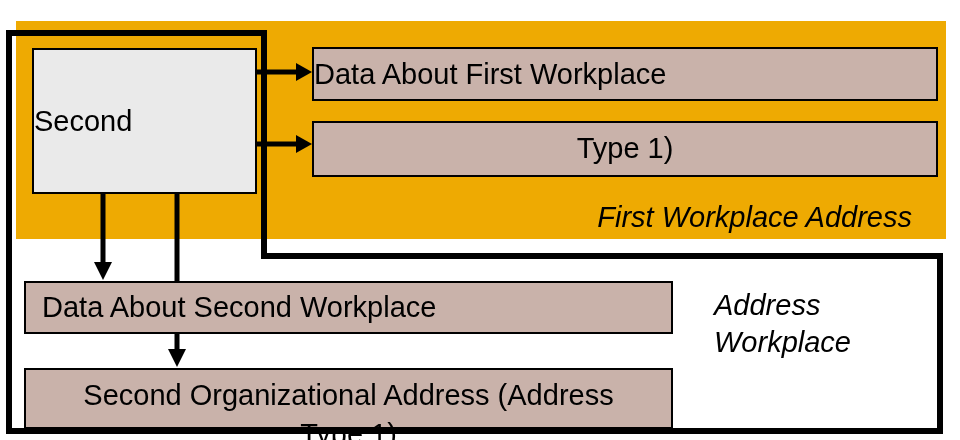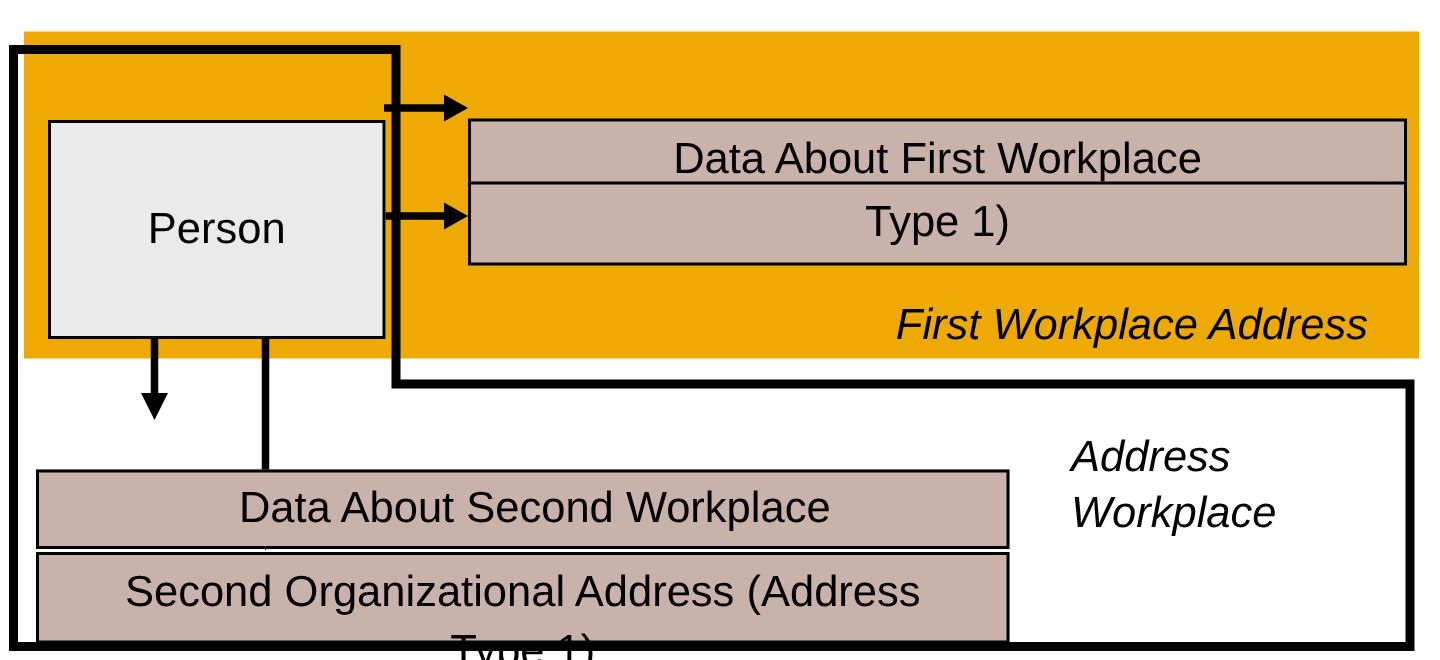--- a/index.html
+++ b/index.html
@@ -32,21 +32,21 @@
   .node {
     position: absolute; box-sizing: border-box;
     border: 2px solid var(--outline-color, #000);
     background: var(--box-fill, #C9B2AA);
     z-index: 3;
     text-align: center;
     font-size: 29px;
     line-height: 39px;
   }
   .node.centered {
-    display: flex; align-items: center; justify-content: center; margin-top: 32px;
+    display: flex; align-items: center; justify-content: flex-start;
   }
   .person-node {
     left: 32px; top: 48px; width: 225px; height: 146px;
     background: var(--person-fill, #EAEAEA);
   }
   .box-first-data   { left: 312px; top: 47px;  width: 626px; height: 54px; }
   .box-first-addr   { left: 312px; top: 121px; width: 626px; height: 56px; padding-top: 6px; overflow: visible; }
   .box-second-data  { left: 24px;  top: 281px; width: 649px; height: 53px; padding-left: 16px; }
   .box-second-addr  { left: 24px;  top: 368px; width: 649px; height: 61px; padding-top: 6px; overflow: visible; }
   .wrap-line { display: block; white-space: nowrap; }
@@ -80,21 +80,21 @@
     <line class="arrow-line" x1="103" y1="194" x2="103" y2="264"></line>
     <polygon class="arrow-head" points="103,280 94,262 112,262"></polygon>
   </g>
   <g>
     <line class="arrow-line" x1="177" y1="194" x2="177" y2="351"></line>
     <polygon class="arrow-head" points="177,367 168,349 186,349"></polygon>
   </g>
 </svg>
 
 <div class="node centered person-node">
-  <span>Person</span>
+  <span>Second</span>
 </div>
 
 <div class="node centered box-first-data">
   <span>Data About First Workplace</span>
 </div>
 
 <div class="node box-first-addr">
   <span class="wrap-line">Type 1)</span>
 </div>
 

